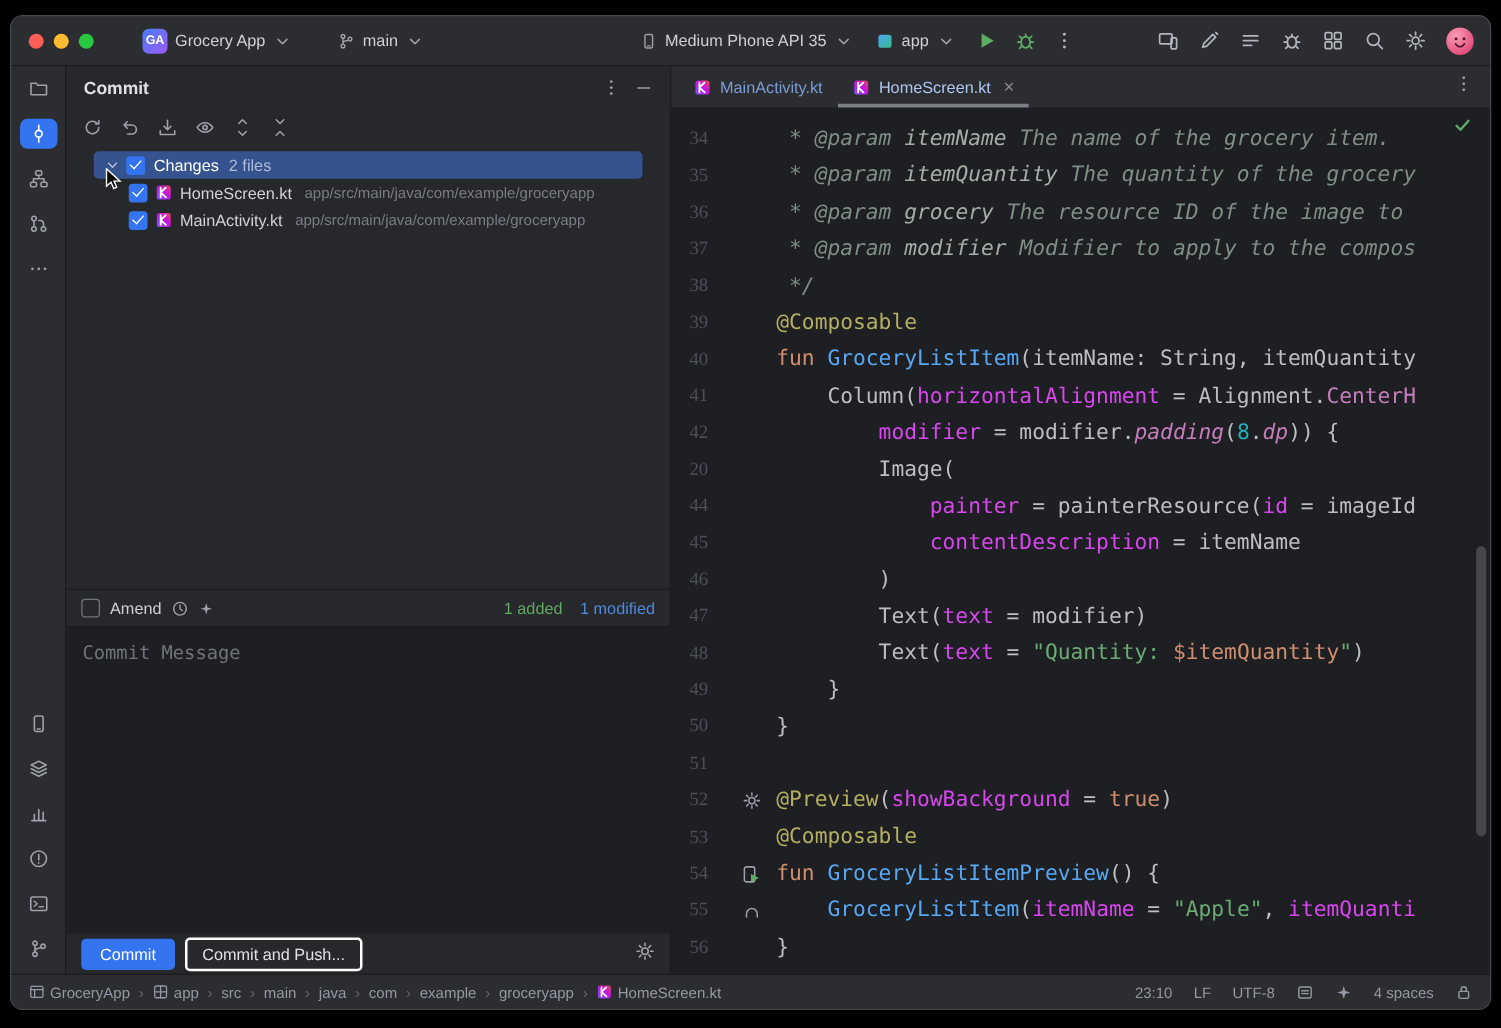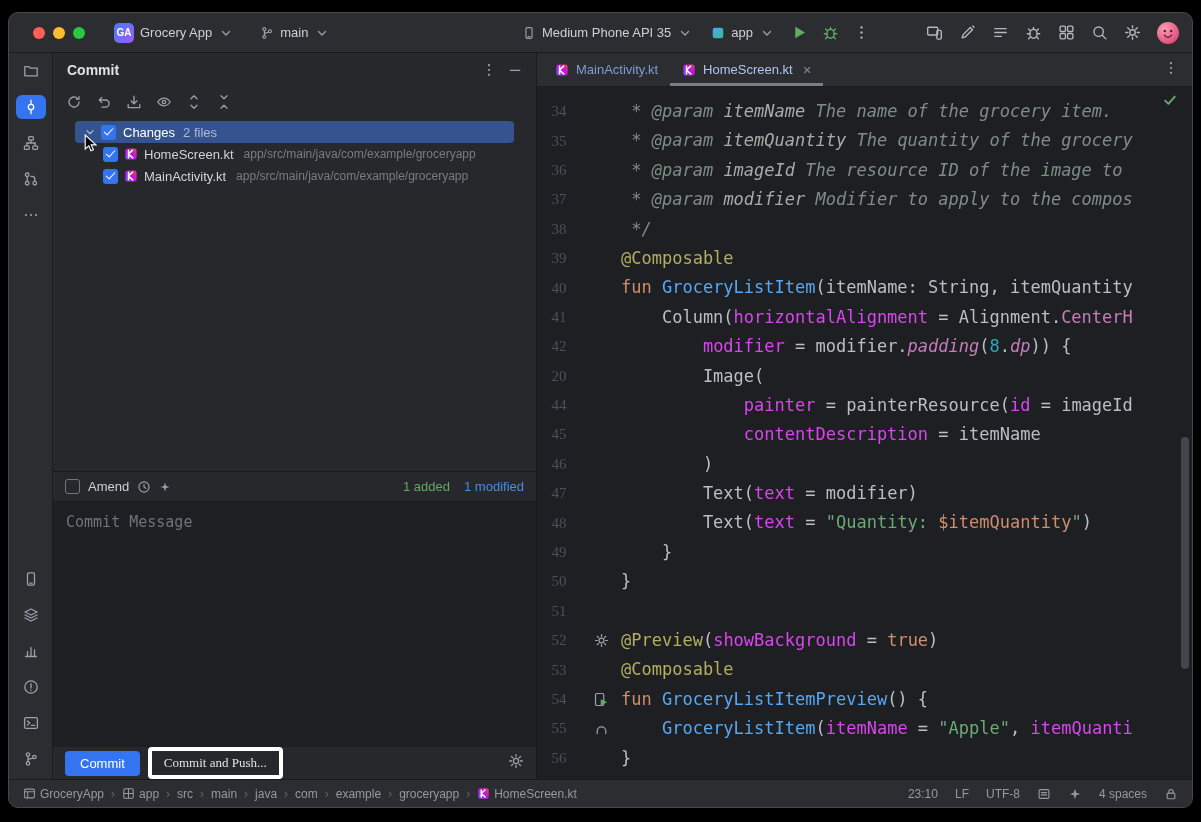--- a/index.html
+++ b/index.html
@@ -2,21 +2,21 @@
 <html><head>
 <meta charset="utf-8">
 <style>
 *{margin:0;padding:0;box-sizing:border-box}
 html,body{width:1201px;height:822px;background:#000;overflow:hidden;
   font-family:"Liberation Sans",sans-serif;-webkit-font-smoothing:antialiased}
 .window{position:absolute;top:12px;left:8px;right:8px;bottom:14px;background:#2B2D30;
   border-radius:10px;overflow:hidden;border:1px solid #46484d;display:flex;flex-direction:column}
 
 
-.titlebar{height:40px;flex:none;display:flex;align-items:center;padding:0 12px 0 24px;gap:12px;
+.titlebar{height:40px;flex:none;display:flex;align-items:center;padding:0 12px 0 14px;gap:22px;
   border-bottom:1px solid #1A1B1E;color:#CED0D6;font-size:13px}
 .tl-group{display:flex;gap:8px;margin-right:10px}
 .tl{width:12px;height:12px;border-radius:50%}
 .tl.red{background:#FF5F57}.tl.yellow{background:#FEBC2E}.tl.green{background:#28C840}
 .chip{display:flex;align-items:center;gap:6px;padding:4px 7px;border-radius:5px;cursor:default;white-space:nowrap}
 .ga-badge{width:20px;height:20px;border-radius:5px;background:linear-gradient(135deg,#477CF7,#9C5CF7);
   color:#fff;font-size:10px;font-weight:700;display:flex;align-items:center;justify-content:center}
 .chev{width:12px;height:12px;color:#9DA0A8}
 .tb-center{display:flex;align-items:center;gap:4px;margin-left:auto}
 .tb-right{display:flex;align-items:center;gap:6px;margin-left:34px}
@@ -61,22 +61,22 @@
 .mcursor{position:absolute;left:31px;top:17px;z-index:5}
 .cp-amend{height:30px;flex:none;border-top:1px solid #1A1B1E;display:flex;align-items:center;gap:8px;
   padding:0 12px;font-size:13px;color:#CED0D6}
 .cp-amend .dim{color:#9DA0A8}
 .counts{margin-left:auto;display:flex;gap:14px;font-size:13px}
 .cp-msg{height:246px;flex:none;background:#1E1F22;border-top:1px solid #1A1B1E;padding:11px 13px;
   font-family:"DejaVu Sans Mono",monospace;font-size:15px;color:#6F737A}
 .cp-foot{height:32px;flex:none;display:flex;align-items:center;gap:8px;padding:0 12px}
 .btn-commit{background:#3574F0;color:#fff;font-size:13px;border:none;border-radius:4px;padding:5px 15px;
   font-family:"Liberation Sans",sans-serif}
-.btn-push{background:transparent;color:#DFE1E5;font-size:13px;border:4px solid #ffffff;border-radius:4px;
-  padding:4px 12px;font-family:Liberation Serif, serif}
+.btn-push{background:transparent;color:#DFE1E5;font-size:13px;border:2px solid #ffffff;border-radius:4px;
+  padding:4px 12px;font-family:Liberation Sans, sans-serif}
 .cp-foot .gear{margin-left:auto;color:#9DA0A8}
 
 
 .editor{flex:1;display:flex;flex-direction:column;background:#1E1F22;min-width:0}
 .tabbar{height:34px;flex:none;background:#2B2D30;border-bottom:1px solid #1A1B1E;display:flex;
   align-items:stretch;padding-left:6px}
 .tab{display:flex;align-items:center;gap:7px;padding:0 12px;font-size:13px}
 .tab.active{box-shadow:inset 0 -3px 0 #7A7E85}
 .tab .lbl{color:#7C9CD6}
 .tab.active .lbl{color:#AFC7F0}
@@ -588,21 +588,21 @@
               <span class="code"><span class="tk-d"> * </span><span class="tk-dt">@param </span><span class="tk-dp">itemName</span><span class="tk-d"> The name of the grocery item.</span></span>
             </div>
             <div class="cl">
               <span class="gnum">35</span>
               <span class="gico"></span>
               <span class="code"><span class="tk-d"> * </span><span class="tk-dt">@param </span><span class="tk-dp">itemQuantity</span><span class="tk-d"> The quantity of the grocery</span></span>
             </div>
             <div class="cl">
               <span class="gnum">36</span>
               <span class="gico"></span>
-              <span class="code"><span class="tk-d"> * </span><span class="tk-dt">@param </span><span class="tk-dp">imageId</span><span class="tk-d"> The resource ID of the image to</span></span>
+              <span class="code"><span class="tk-d"> * </span><span class="tk-dt">@param </span><span class="tk-dp">grocery</span><span class="tk-d"> The resource ID of the image to</span></span>
             </div>
             <div class="cl">
               <span class="gnum">37</span>
               <span class="gico"></span>
               <span class="code"><span class="tk-d"> * </span><span class="tk-dt">@param </span><span class="tk-dp">modifier</span><span class="tk-d"> Modifier to apply to the compos</span></span>
             </div>
             <div class="cl">
               <span class="gnum">38</span>
               <span class="gico"></span>
               <span class="code"><span class="tk-d"> */</span></span>

